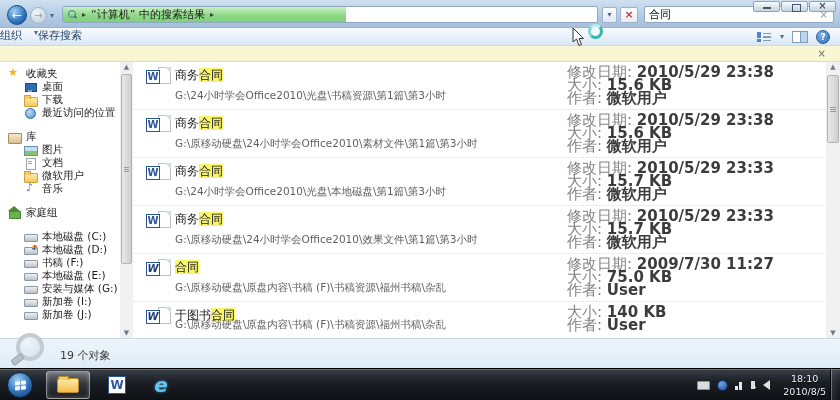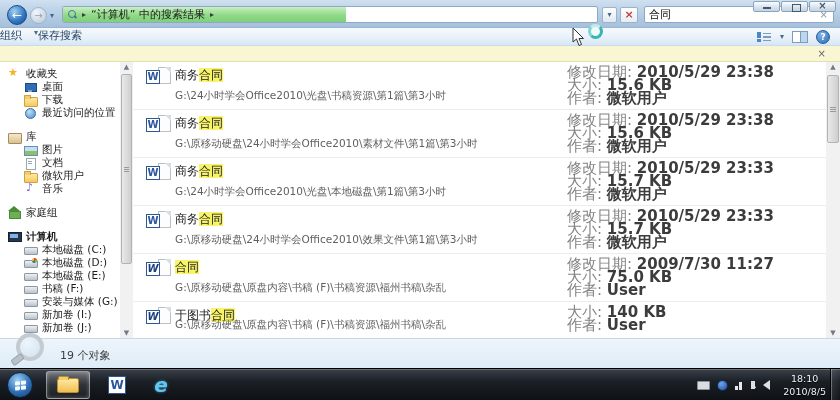--- a/index.html
+++ b/index.html
@@ -271,39 +271,35 @@
     <div class="srow l1">
         <span class="sic ic-music"></span>
         <span class="slab">音乐</span>
       </div>
     <div class="sgap"></div>
     <div class="srow l0">
         <span class="sic ic-home"></span>
         <span class="slab">家庭组</span>
       </div>
     <div class="sgap"></div>
-    <div class="srow l0 sel">
-        <span class="sic ic-pc"></span>
-        <span class="slab">计算机</span>
-      </div>
     <div class="srow l1">
         <span class="sic ic-drive"></span>
         <span class="slab">本地磁盘 (C:)</span>
       </div>
     <div class="srow l1">
         <span class="sic ic-drive sys"></span>
         <span class="slab">本地磁盘 (D:)</span>
       </div>
     <div class="srow l1">
         <span class="sic ic-drive"></span>
+        <span class="slab">书稿 (F:)</span>
+      </div>
+    <div class="srow l1">
+        <span class="sic ic-drive"></span>
         <span class="slab">本地磁盘 (E:)</span>
-      </div>
-    <div class="srow l1">
-        <span class="sic ic-drive"></span>
-        <span class="slab">书稿 (F:)</span>
       </div>
     <div class="srow l1">
         <span class="sic ic-drive"></span>
         <span class="slab">安装与媒体 (G:)</span>
       </div>
     <div class="srow l1">
         <span class="sic ic-drive"></span>
         <span class="slab">新加卷 (I:)</span>
       </div>
     <div class="srow l1">

